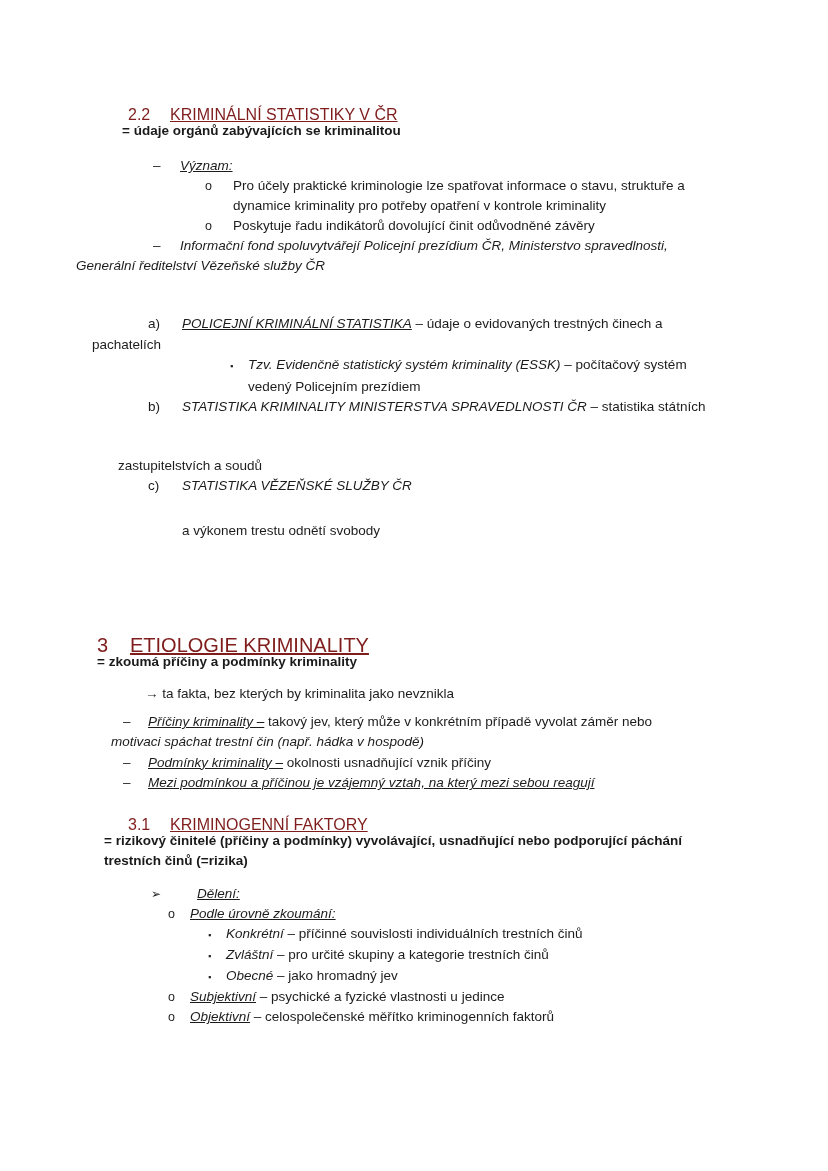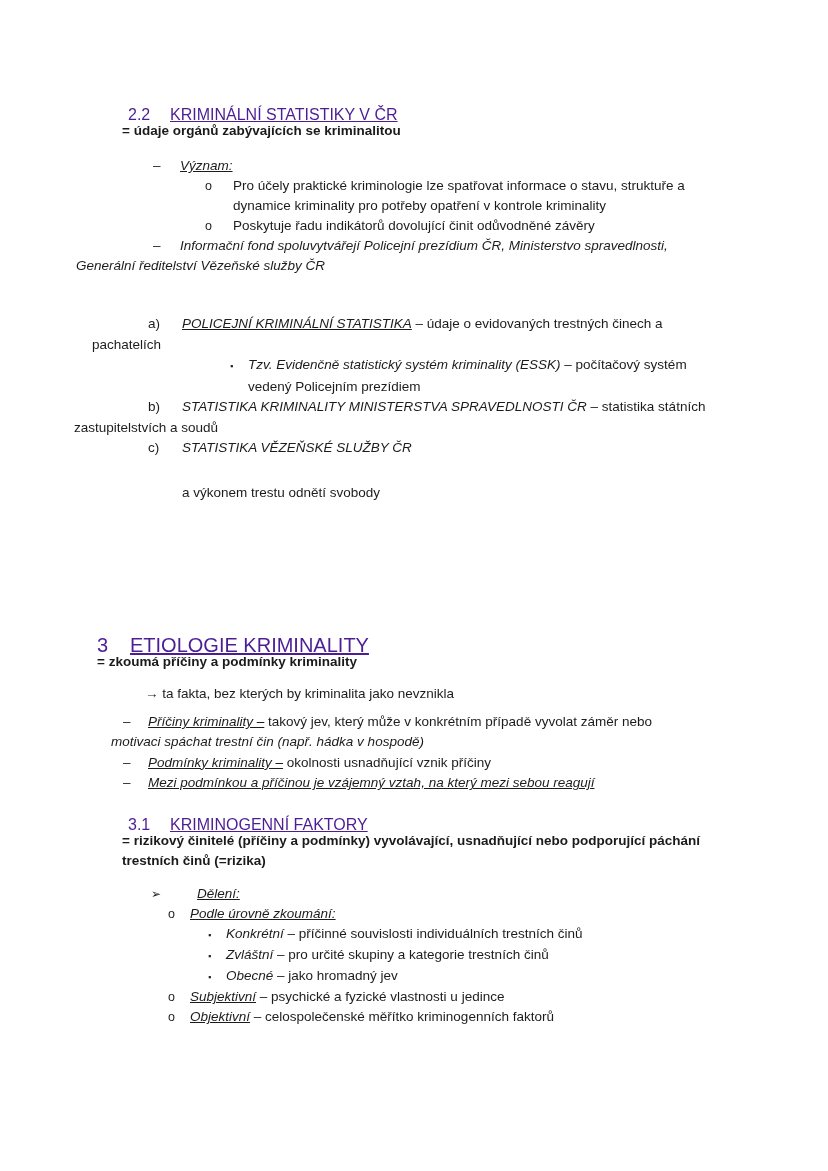--- a/index.html
+++ b/index.html
@@ -17,21 +17,21 @@
   .row{display:flex;align-items:baseline;white-space:pre;}
   .mk{flex:0 0 auto;display:inline-block;}
   .mk.circle{font-size:12.5px;}
   .mk.square{font-size:9px;}
   .mk.arrowhead{font-size:12px;}
   .i{font-style:italic;}
   .u{text-decoration:underline;margin-top:12px;}
   .biu{font-weight:normal;font-style:italic;text-decoration:underline;}
   .iu{font-style:italic;text-decoration:underline;}
   .blk{position:absolute;left:0;right:0;}
-  .heading{display:flex;align-items:baseline;color:#4c1d95;font-weight:400;}
+  .heading{display:flex;align-items:baseline;color:#7f1d1d;font-weight:400;}
   .h-med{font-size:16px;line-height:22px;}
   .h-big{font-size:20px;line-height:26px;}
   .defline{font-weight:bold;color:#1a1a1a;white-space:pre;}
 </style>
 </head>
 <body>
 
 <div id="page">
 
   <div class="blk heading h-med" style="top:92px;left:128px;right:auto;">
@@ -78,21 +78,21 @@
       <span class="mk square" style="width:18px;">▪</span>
       <span class="i">Tzv. Evidenčně statistický systém kriminality (ESSK)</span><span> – počítačový systém</span>
     </div>
     <div class="row" style="padding-left:248px;">
       <span>vedený Policejním prezídiem</span>
     </div>
     <div class="row" style="padding-left:148px;">
       <span class="mk" style="width:34px;">b)</span>
       <span class="i">STATISTIKA KRIMINALITY MINISTERSTVA SPRAVEDLNOSTI ČR</span><span> – statistika státních</span>
     </div>
-    <div class="row" style="padding-left:74px;">
+    <div class="row" style="padding-left:118px;margin-top:38px;">
       <span>zastupitelstvích a soudů</span>
     </div>
     <div class="row" style="padding-left:148px;">
       <span class="mk" style="width:34px;">c)</span>
       <span class="i">STATISTIKA VĚZEŇSKÉ SLUŽBY ČR</span>
     </div>
     <div class="row" style="padding-left:182px;margin-top:24px;">
       <span>a výkonem trestu odnětí svobody</span>
     </div>
   </div>
@@ -122,21 +122,21 @@
       <span class="mk" style="width:25px;">–</span>
       <span class="iu">Mezi podmínkou a příčinou je vzájemný vztah, na který mezi sebou reagují</span>
     </div>
   </div>
 
   <div class="blk heading h-med" style="top:802px;left:128px;right:auto;">
     <span class="mk" style="width:42px;">3.1</span>
     <span class="u">KRIMINOGENNÍ FAKTORY</span>
   </div>
 
-  <div class="blk" style="top:831px;left:122px;right:auto;">
+  <div class="blk" style="top:831px;left:104px;right:auto;">
     <div class="defline">= rizikový činitelé (příčiny a podmínky) vyvolávající, usnadňující nebo podporující páchání</div>
     <div class="defline">trestních činů (=rizika)</div>
   </div>
 
   <div class="blk" style="top:884px;">
     <div class="row" style="padding-left:151px;">
       <span class="mk arrowhead" style="width:46px;">➢</span>
       <span class="iu">Dělení:</span>
     </div>
     <div class="row" style="padding-left:168px;">

